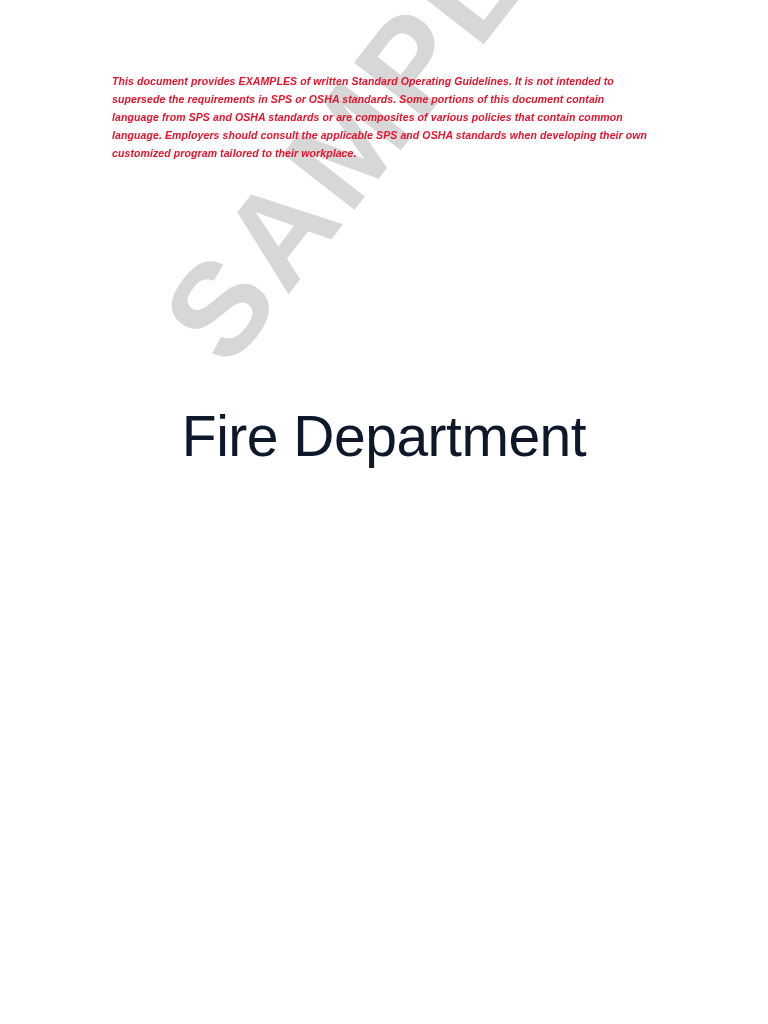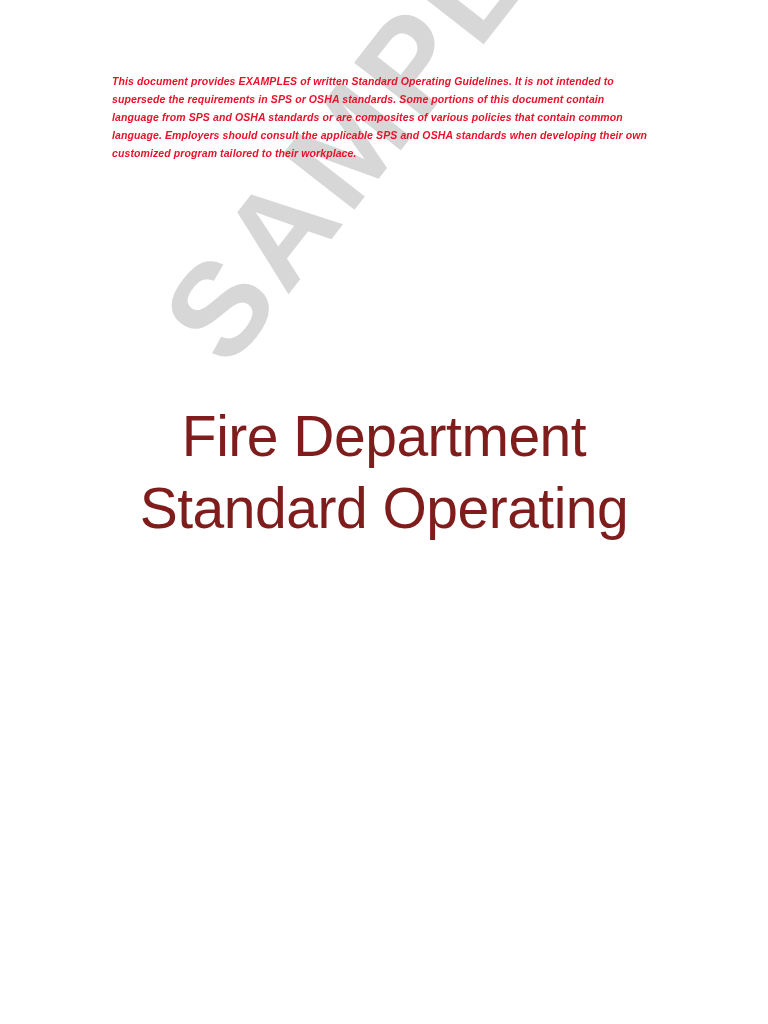--- a/index.html
+++ b/index.html
@@ -71,21 +71,21 @@
     user-select: none;
   }
 
   
   #doc-title {
     position: absolute;
     left: 84px;
     top: 362px;
     width: 600px;
     text-align: center;
-    color: #7f1d1d;
+    color: #0f172a;
     font-family: "Liberation Sans", sans-serif;
     font-weight: normal;
     font-size: 57px;
     line-height: 72px;
     letter-spacing: -0.5px;
   }
   #doc-title .line {
     display: block;
     white-space: nowrap;
   }
@@ -98,16 +98,15 @@
   <div id="watermark">
     <span class="wm-text">SAMPLE</span>
   </div>
 
   <div id="disclaimer">
     <p>This document provides EXAMPLES of written Standard Operating Guidelines. It is not intended to supersede the requirements in SPS or OSHA standards. Some portions of this document contain language from SPS and OSHA standards or are composites of various policies that contain common language.  Employers should consult the applicable SPS and OSHA standards when developing their own customized program tailored to their workplace.</p>
   </div>
 
   <h1 id="doc-title">
     <span class="line">Fire Department</span>
-    <span class="line">Standard Operating</span>
   </h1>
 
 </div>
 
 </body></html>

